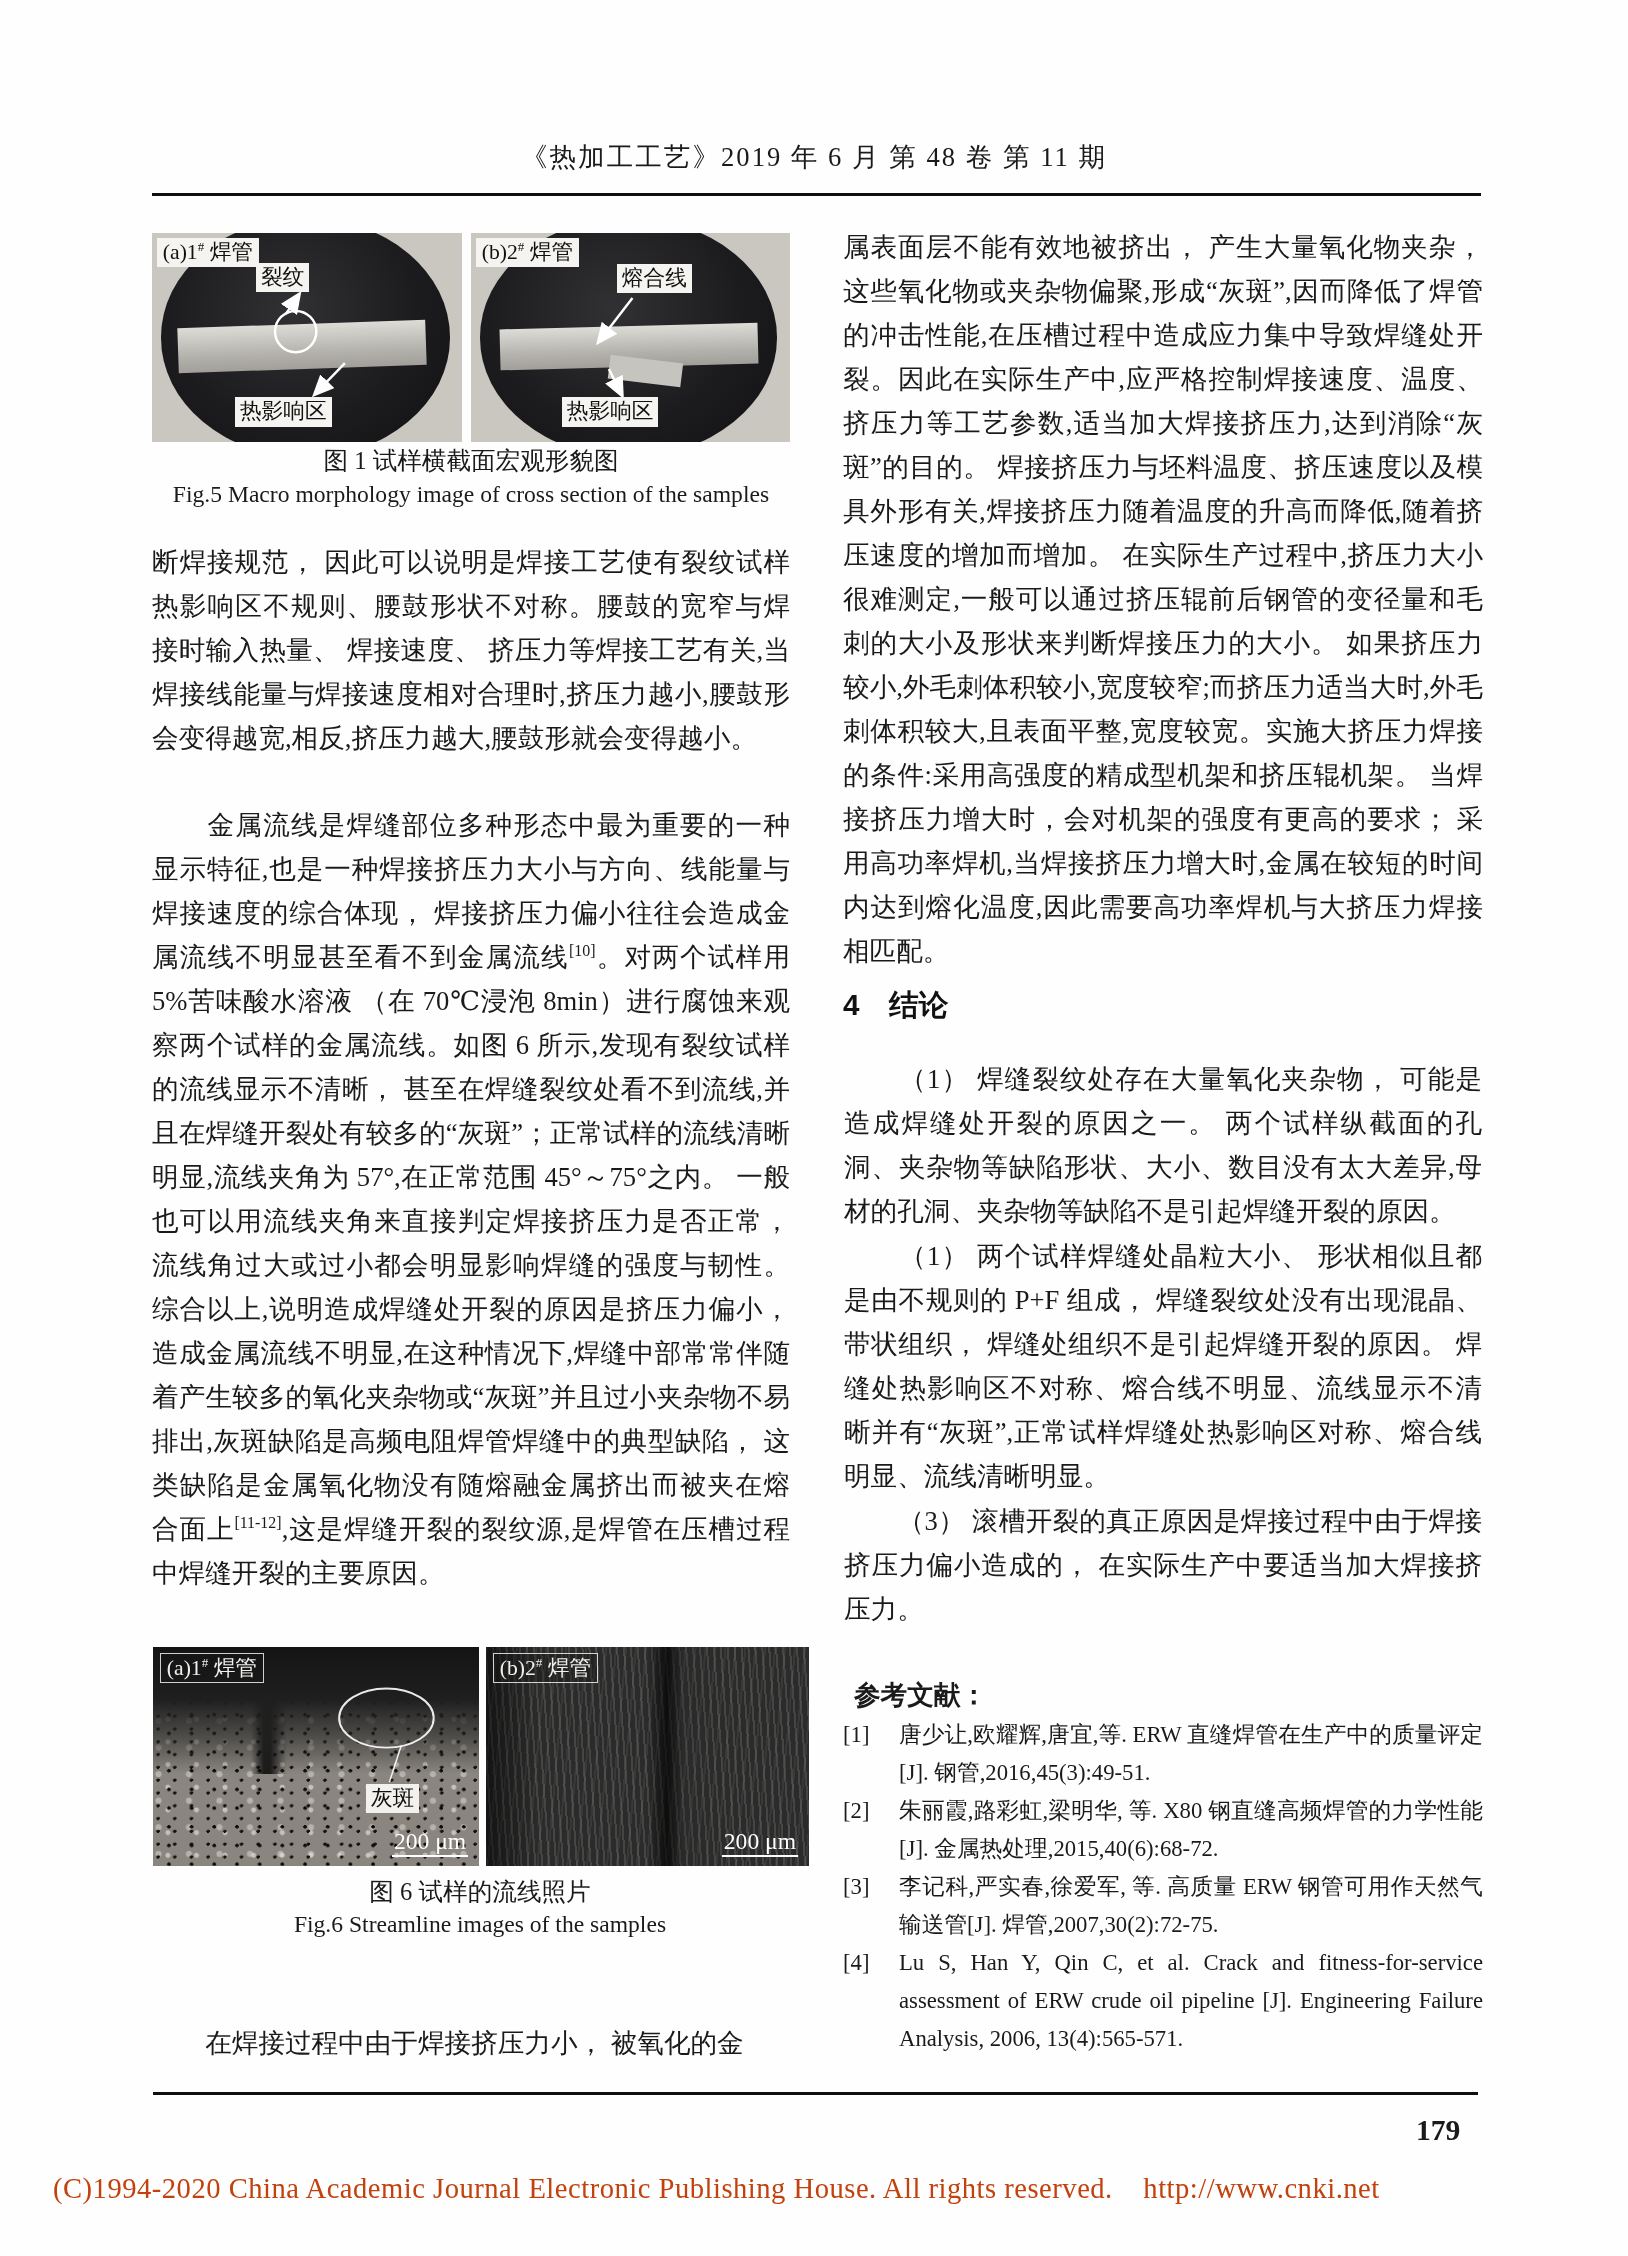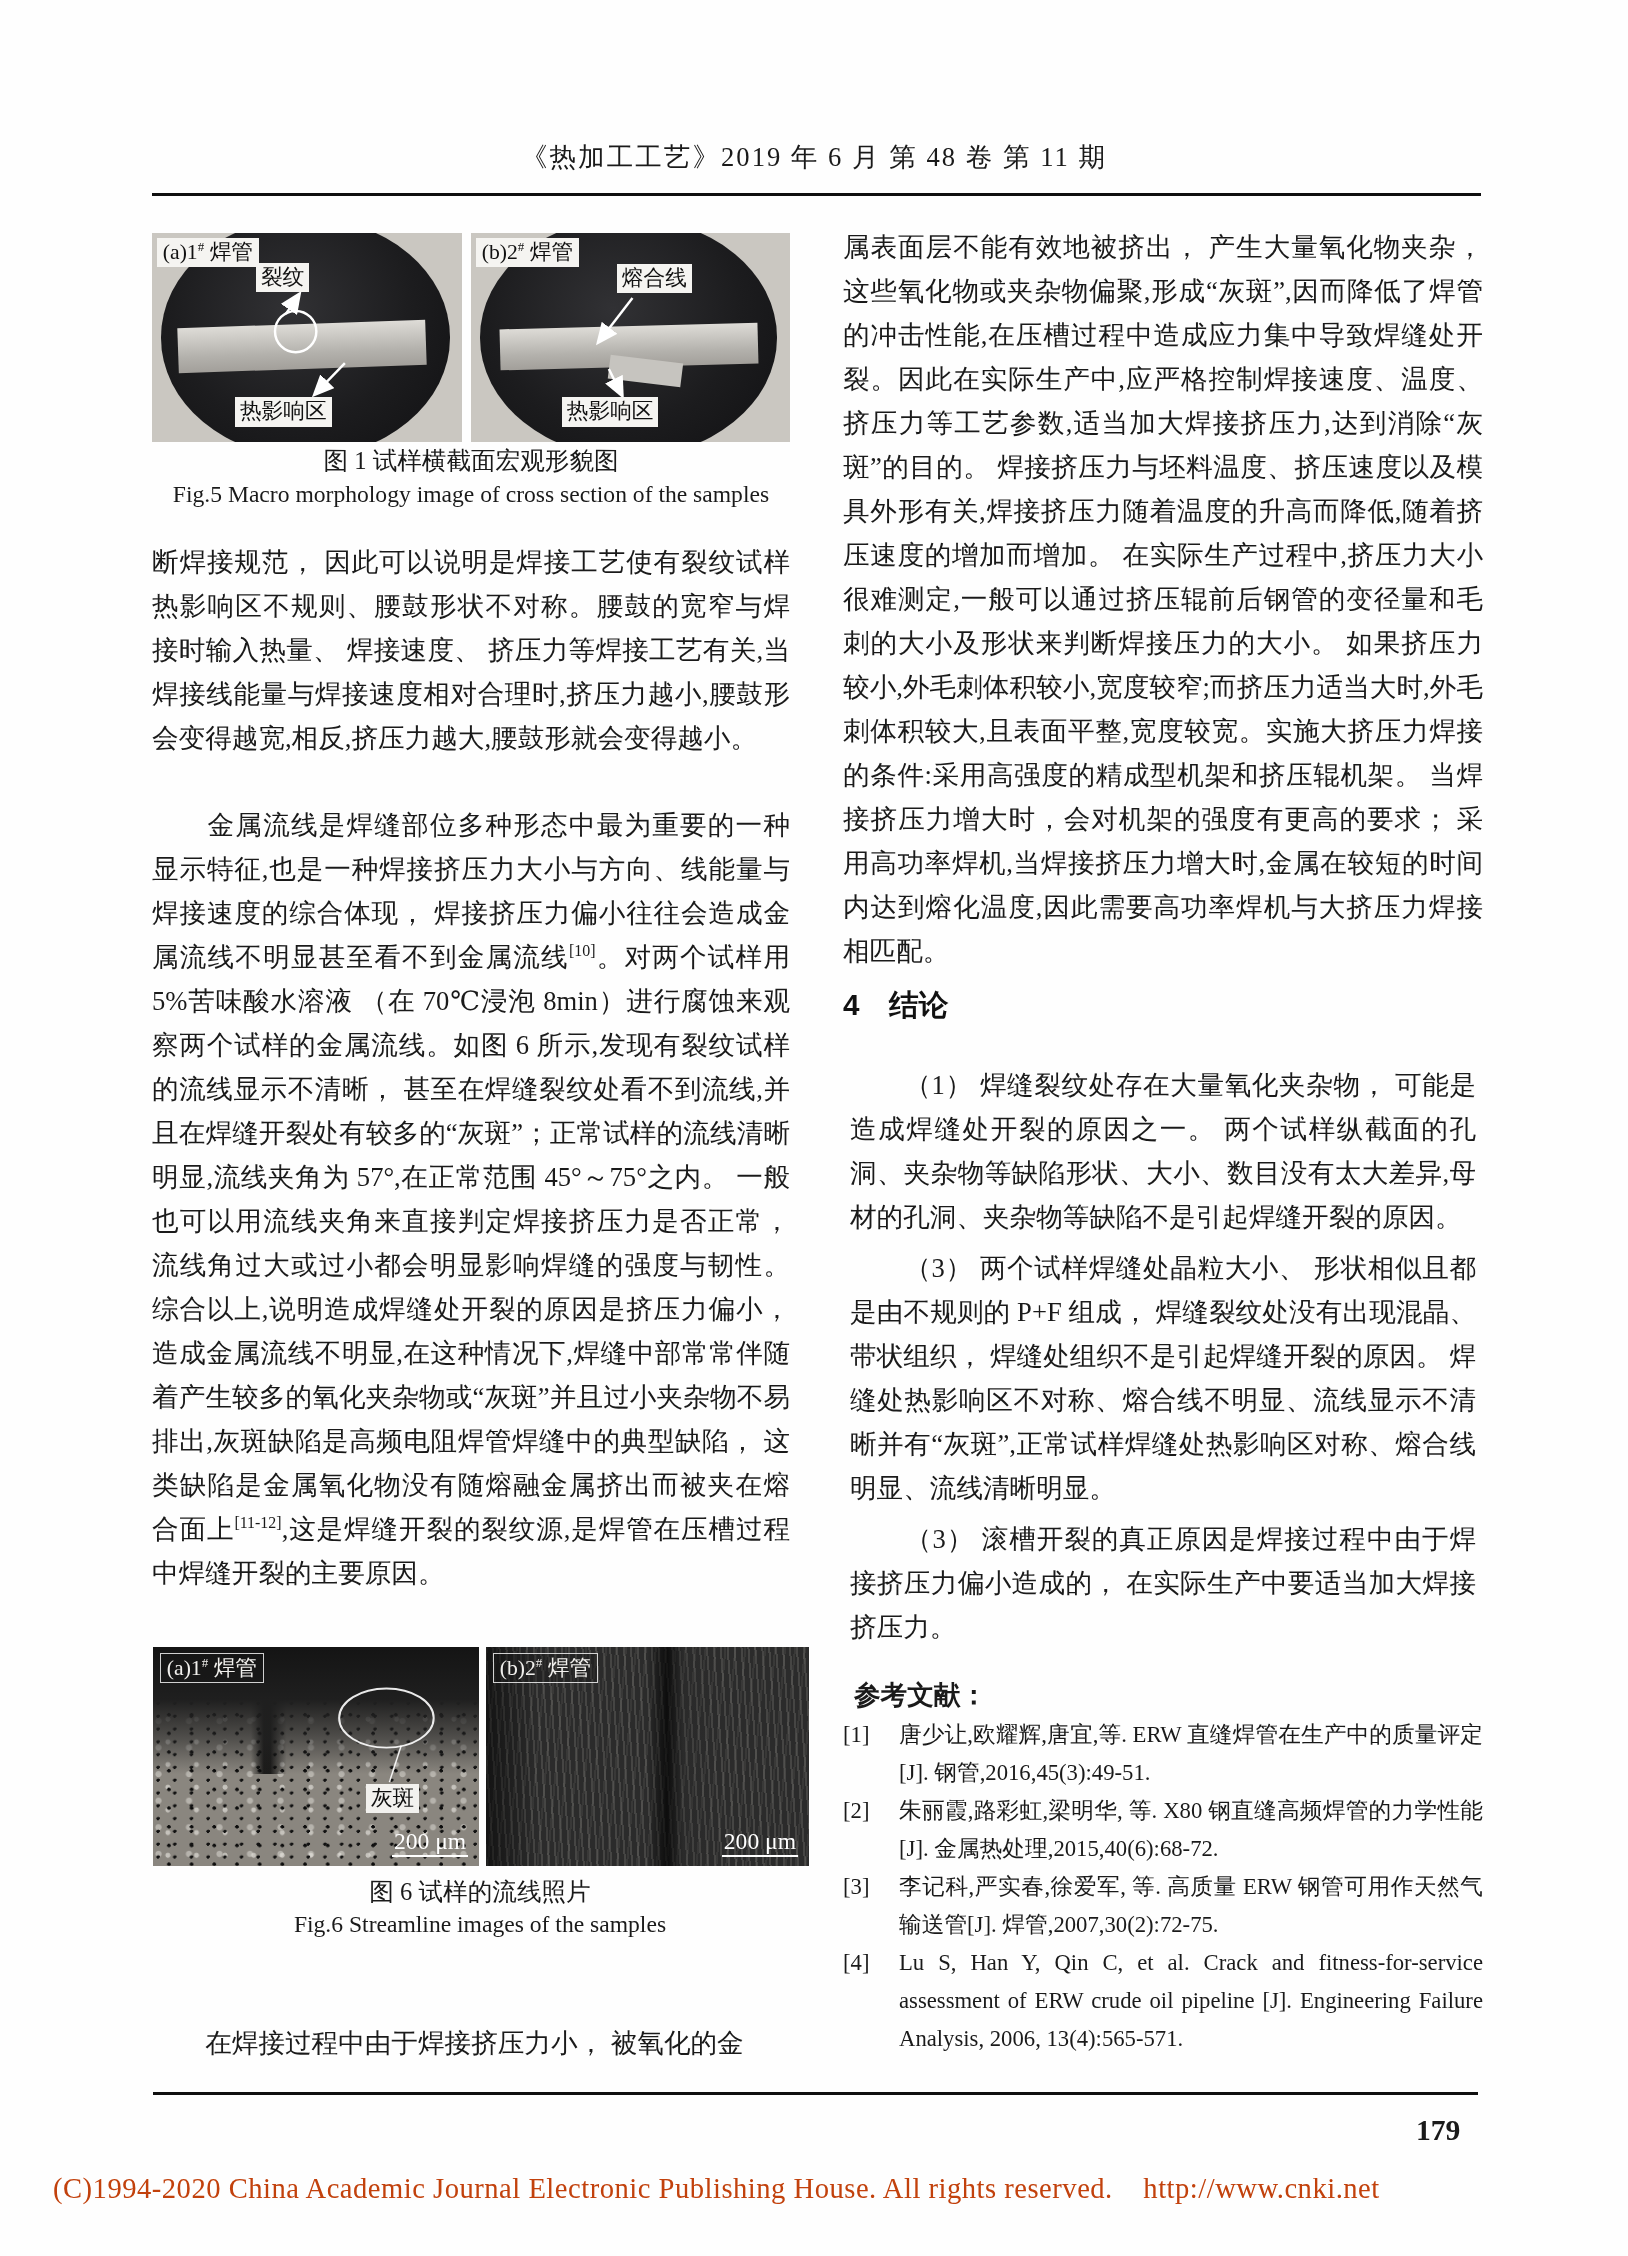--- a/index.html
+++ b/index.html
@@ -77,21 +77,21 @@
       repeating-linear-gradient(95deg, rgba(120,118,112,.18) 0 2px, rgba(0,0,0,0) 2px 9.9px);}
   .f6tag {position:absolute; left:6.9px; top:5.9px; color:#f0efec; font-size:21.7px; line-height:28.6px;
           padding:0 5.9px; border:1px solid rgba(255,255,255,.8); background:rgba(20,20,20,.35); white-space:nowrap;}
   .lbl-grayspot {position:absolute; left:213px; top:137px; background:#f2f1ee; color:#111;
                  font-size:21.7px; line-height:28.6px; padding:0 4.9px;}
   .scalebar {position:absolute; right:10.8px; bottom:8.9px; color:#fff; font-size:23.6px; line-height:27.6px;
              border-bottom:2px solid #fff; padding:0 2px;}
 
   
   .concl {position:absolute; left:843px; width:640px; top:1056px;}
-  .concl p {margin:7px; font-size:26.6px; line-height:44px; text-align:justify;}
+  .concl p {margin:1px; font-size:26.6px; line-height:44px; text-align:justify;}
   .refs-heading {position:absolute; left:843px; top:1666px; margin:11px;
                  font-family:"Liberation Sans","DejaVu Sans",sans-serif; font-weight:700; font-size:26.6px;}
   .refs {position:absolute; left:843px; top:1716px; width:640px;}
   .ref {position:relative; padding-left:56px; font-size:22.7px; line-height:38px; text-align:justify;}
   .ref-num {position:absolute; left:0; top:0;}
 
   
   .footer-rule {left:153px; top:2092px; width:1325px; height:3px;}
   .page-num {position:absolute; left:1416px; top:2114px; font-size:29.6px; font-weight:700;}
   .watermark {position:absolute; left:53px; top:2173px; width:1458px; color:#c2410c;
@@ -167,21 +167,21 @@
 
   <p class="body lc p3">　　在焊接过程中由于焊接挤压力小， 被氧化的金</p>
 
   <p class="body rc pr">属表面层不能有效地被挤出， 产生大量氧化物夹杂，这些氧化物或夹杂物偏聚,形成“灰斑”,因而降低了焊管的冲击性能,在压槽过程中造成应力集中导致焊缝处开裂。因此在实际生产中,应严格控制焊接速度、温度、挤压力等工艺参数,适当加大焊接挤压力,达到消除“灰斑”的目的。 焊接挤压力与坯料温度、挤压速度以及模具外形有关,焊接挤压力随着温度的升高而降低,随着挤压速度的增加而增加。 在实际生产过程中,挤压力大小很难测定,一般可以通过挤压辊前后钢管的变径量和毛刺的大小及形状来判断焊接压力的大小。 如果挤压力较小,外毛刺体积较小,宽度较窄;而挤压力适当大时,外毛刺体积较大,且表面平整,宽度较宽。实施大挤压力焊接的条件:采用高强度的精成型机架和挤压辊机架。 当焊接挤压力增大时，会对机架的强度有更高的要求； 采用高功率焊机,当焊接挤压力增大时,金属在较短的时间内达到熔化温度,因此需要高功率焊机与大挤压力焊接相匹配。</p>
 
   <h2 class="h-sec h4"><span class="h-num">4</span><span>结论</span></h2>
 
   <div class="concl">
 
   <p>　　（1） 焊缝裂纹处存在大量氧化夹杂物， 可能是造成焊缝处开裂的原因之一。 两个试样纵截面的孔洞、夹杂物等缺陷形状、大小、数目没有太大差异,母材的孔洞、夹杂物等缺陷不是引起焊缝开裂的原因。</p>
-      <p>　　（3） 两个试样焊缝处晶粒大小、 形状相似且都是由不规则的 P+F 组成， 焊缝裂纹处没有出现混晶、 带状组织， 焊缝处组织不是引起焊缝开裂的原因。 焊缝处热影响区不对称、熔合线不明显、流线显示不清晰并有“灰斑”,正常试样焊缝处热影响区对称、熔合线明显、流线清晰明显。</p>
+      <p>　　（1） 两个试样焊缝处晶粒大小、 形状相似且都是由不规则的 P+F 组成， 焊缝裂纹处没有出现混晶、 带状组织， 焊缝处组织不是引起焊缝开裂的原因。 焊缝处热影响区不对称、熔合线不明显、流线显示不清晰并有“灰斑”,正常试样焊缝处热影响区对称、熔合线明显、流线清晰明显。</p>
       <p>　　（3） 滚槽开裂的真正原因是焊接过程中由于焊接挤压力偏小造成的， 在实际生产中要适当加大焊接挤压力。</p>
     </div>
 
   <h3 class="refs-heading">参考文献：</h3>
   <div class="refs">
 
   <div class="ref">
       <span class="ref-num">[1]</span><span class="ref-text">唐少让,欧耀辉,唐宜,等. ERW 直缝焊管在生产中的质量评定[J]. 钢管,2016,45(3):49-51.</span>
     </div>
       <div class="ref">

